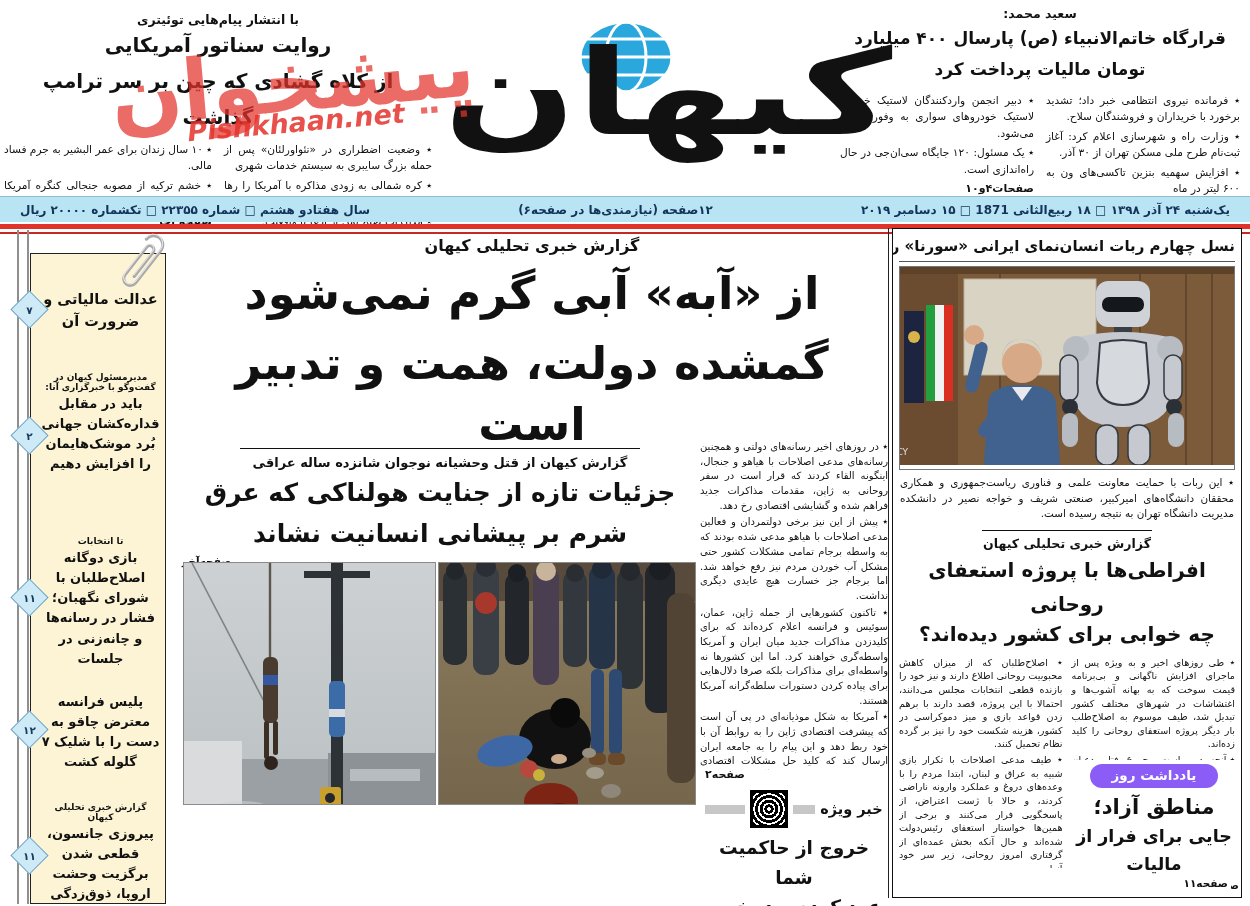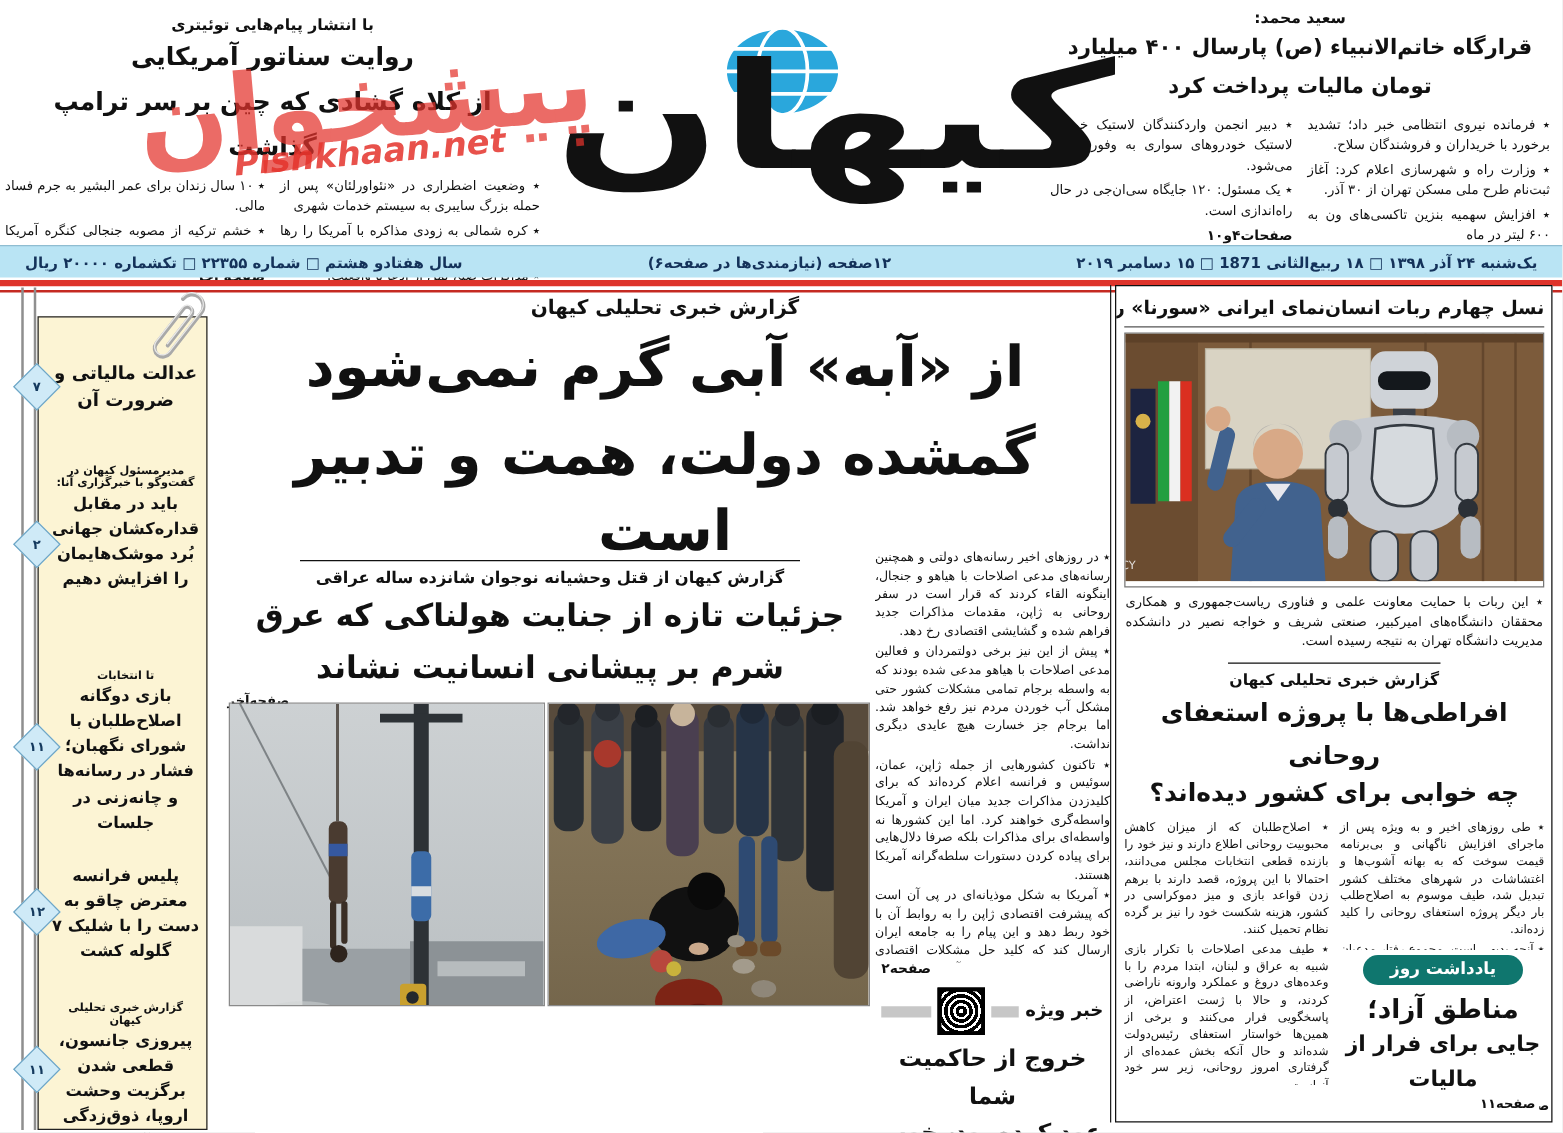--- a/index.html
+++ b/index.html
@@ -90,21 +90,21 @@
   .rc-bullets{font-size:10.4px;line-height:1.5;padding:5px 1px 2px;}
   .rc-bullets div{margin-bottom:2px;}
   .rc-pg{font-weight:bold;font-size:10.5px;}
   .rc-div{width:170px;border-top:1.5px solid #111;margin:4px auto 5px;}
   .rc-kicker{font-size:12.5px;font-weight:bold;text-align:center;}
   .rc-head2{font-size:20px;font-weight:bold;text-align:center;line-height:1.7;letter-spacing:-.5px;margin-top:2px;}
   .rc-cols{display:flex;gap:9px;font-size:9.6px;line-height:1.42;margin-top:5px;height:212px;overflow:hidden;}
   .rc-col{flex:1;}
   .rc-col div{margin-bottom:2px;}
   .note{position:absolute;left:176px;bottom:6px;width:170px;background:#fff;text-align:center;padding-top:4px;}
-  .badge{display:inline-block;background:#0f766e;color:#fff;font-size:13.5px;font-weight:bold;
+  .badge{display:inline-block;background:#8b5cf6;color:#fff;font-size:13.5px;font-weight:bold;
          padding:3px 22px 5px;border-radius:14px;}
   .note-l1{font-size:21px;font-weight:bold;margin-top:5px;line-height:1.4;}
   .note-l2{font-size:17.5px;font-weight:bold;line-height:1.6;letter-spacing:-.4px;}
   .note-pg{font-size:10.5px;font-weight:bold;text-align:right;margin-top:1px;}
   .rc-pg11{position:absolute;right:10px;bottom:8px;font-size:10.5px;font-weight:bold;background:#fff;padding:0 3px;}
 </style>
 </head>
 <body>
 
 <div id="page">

